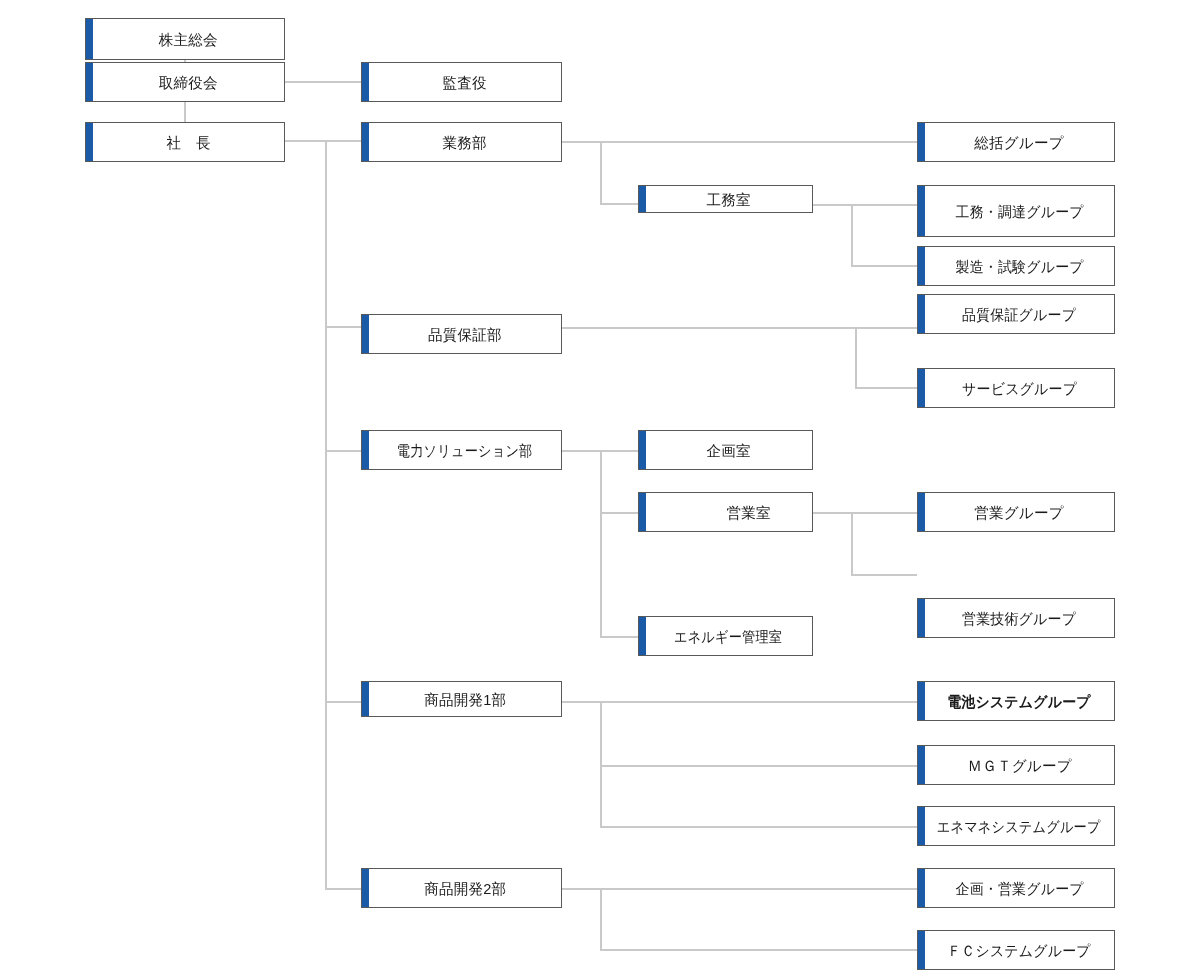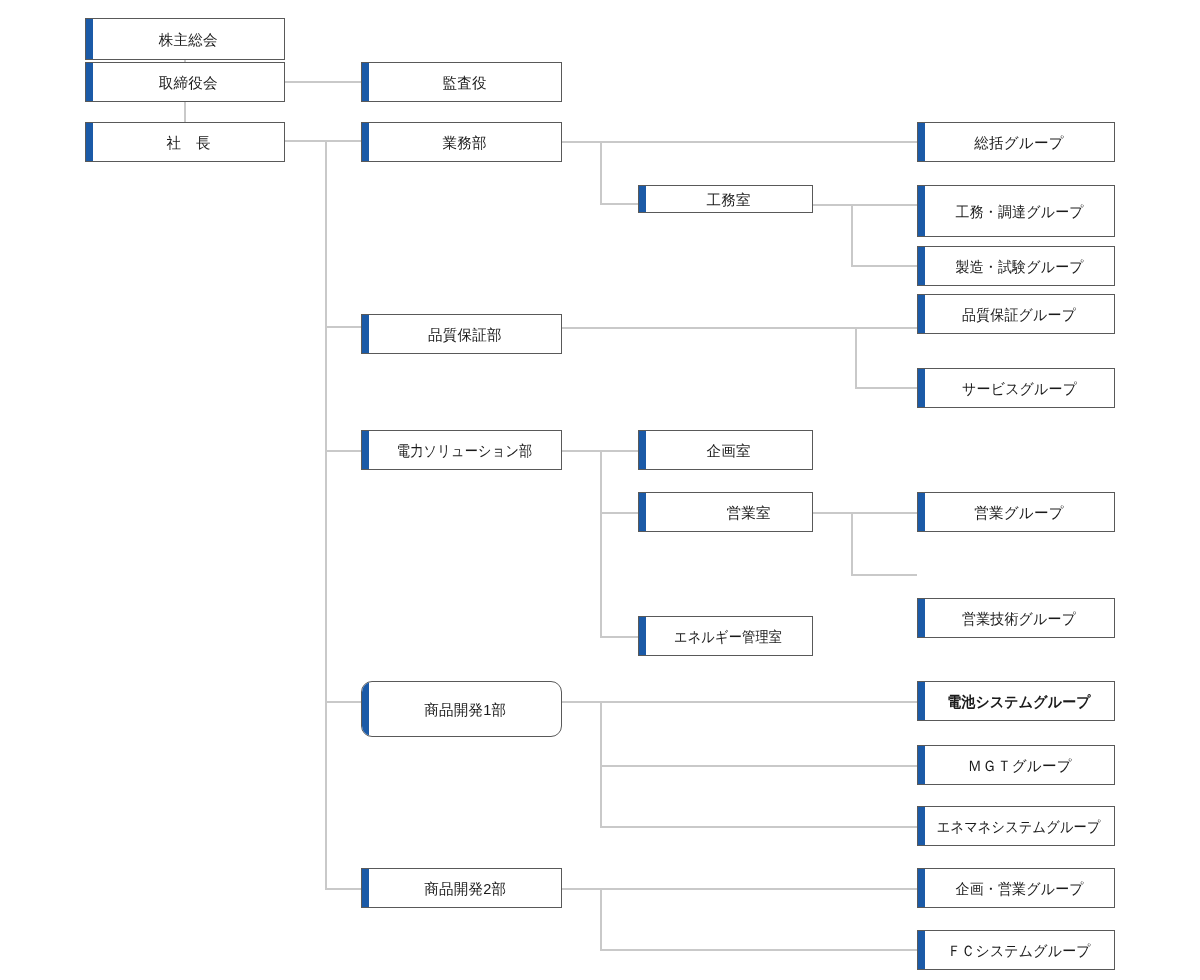--- a/index.html
+++ b/index.html
@@ -202,21 +202,21 @@
   <div class="node wide-text" style="left:917px; top:555px; width:198px; height:40px;margin-top:43px;">
     <span class="accent"></span>
     <span class="label">営業技術グループ</span>
   </div>
 
   <div class="node narrow-text" style="left:638px; top:616px; width:175px; height:40px;">
     <span class="accent"></span>
     <span class="label">エネルギー管理室</span>
   </div>
 
-  <div class="node" style="left:361px; top:681px; width:201px; height:56px;border-radius:11px;">
+  <div class="node" style="left:361px; top:681px; width:201px; height:36px;">
     <span class="accent"></span>
     <span class="label">商品開発1部</span>
   </div>
 
   <div class="node wide-text" style="left:917px; top:681px; width:198px; height:40px;font-weight:bold;">
     <span class="accent"></span>
     <span class="label">電池システムグループ</span>
   </div>
 
   <div class="node" style="left:917px; top:745px; width:198px; height:40px;">

